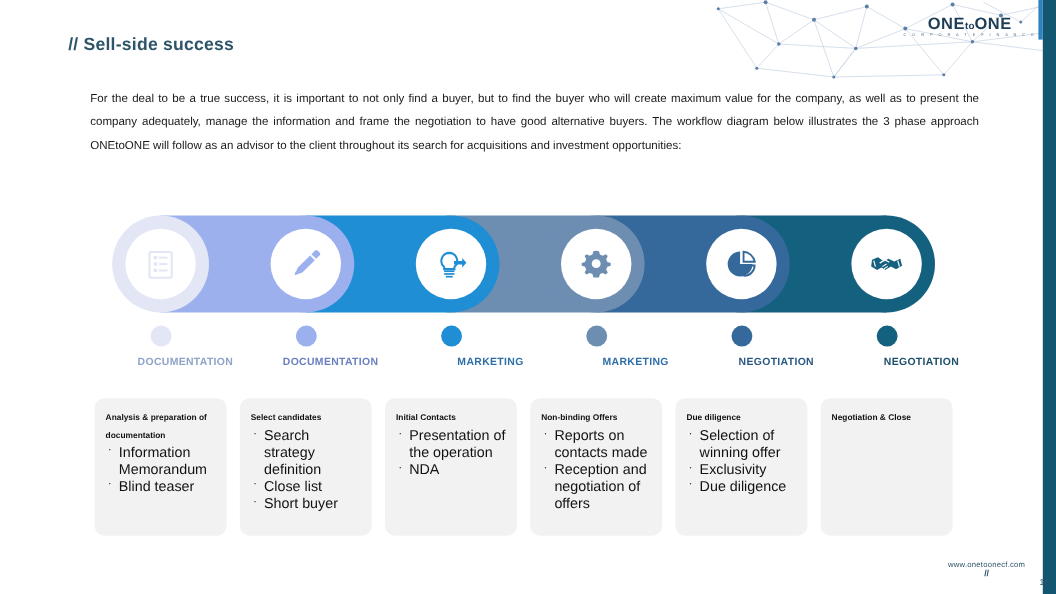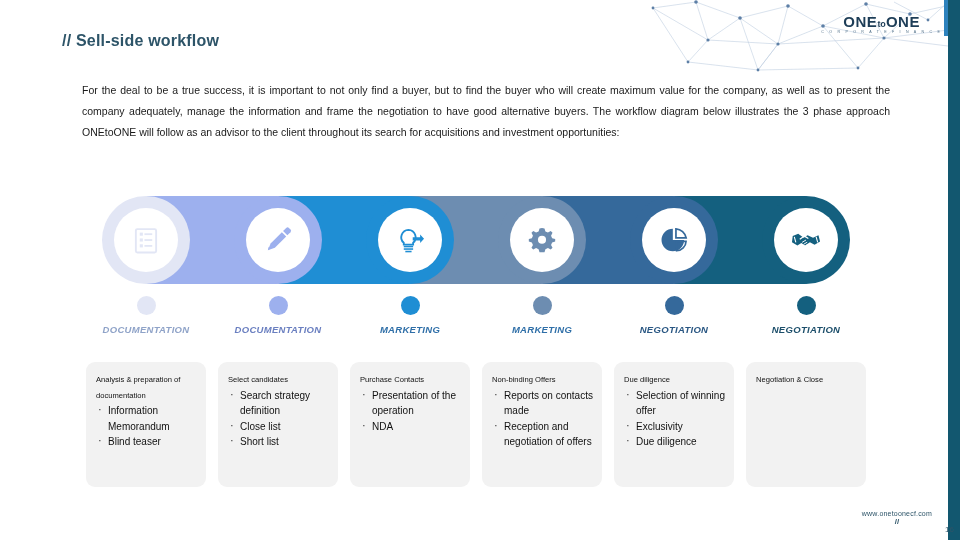--- a/index.html
+++ b/index.html
@@ -30,30 +30,30 @@
 
   
   .para{position:absolute;left:82px;top:80px;width:808px;font-size:10.5px;color:#1a1a1a;line-height:21px;text-align:justify;}
 
   
   .chain{position:absolute;left:84px;top:186px;width:792px;height:118px;}
   .chain svg{display:block;}
 
   
   .phases{position:absolute;left:84px;top:296px;width:792px;height:50px;}
-  .phase{position:absolute;width:132px;text-align:center;font-style:italic;}
+  .phase{position:absolute;width:132px;text-align:right;}
   .phase .dot{width:19px;height:19px;border-radius:50%;margin:0 auto;}
   .phase .plabel{margin-top:9px;font-size:9.5px;font-weight:bold;letter-spacing:.3px;}
 
   
   .boxes{position:absolute;left:84px;top:362px;width:792px;height:125px;}
   .box{position:absolute;top:0;width:120px;height:125px;background:#f2f2f2;border-radius:9px;padding:10px 8px 8px 10px;box-sizing:border-box;}
-  .box .bhead{font-size:7.6px;font-weight:normal;color:#111;line-height:15.5px;}
+  .box .bhead{font-size:7.6px;font-weight:bold;color:#111;line-height:15.5px;}
   .box ul{margin:0;padding:0;list-style:none;}
-  .box li{font-size:10px;color:#111;line-height:15.5px;padding-left:12px;position:relative;}
+  .box li{font-size:13px;color:#111;line-height:15.5px;padding-left:12px;position:relative;}
   .box li:before{content:"\00B7";position:absolute;left:2px;top:-1px;font-size:11px;color:#333;}
 
   
   .footer{position:absolute;right:28px;bottom:14px;text-align:center;}
   .footer .url{font-size:7px;color:#2d5468;letter-spacing:.2px;}
   .footer .slashes{font-size:8px;color:#2d5468;font-weight:bold;line-height:9px;}
   .pagenum{position:absolute;right:6px;bottom:6px;font-size:8px;color:#2d5468;}
 </style>
 </head>
 <body>
@@ -94,21 +94,21 @@
   </div>
 
   <div class="logo">
     <div class="logo-main"><span>ONE</span><span class="to">to</span><span>ONE</span></div>
     <div class="logo-sub">C O R P O R A T E   F I N A N C E</div>
   </div>
 
   <div class="right-bar"></div>
   <div class="right-bar-top"></div>
 
-  <div class="title">// Sell-side workflow</div>
+  <div class="title">// Sell-side success</div>
 
   <div class="para">For the deal to be a true success, it is important to not only find a buyer, but to find the buyer who will create maximum value for the company, as well as to present the company adequately, manage the information and frame the negotiation to have good alternative buyers. The workflow diagram below illustrates the 3 phase approach ONEtoONE will follow as an advisor to the client throughout its search for acquisitions and investment opportunities:</div>
 
   <div class="chain">
     <svg id="chain-svg" width="792" height="118" viewBox="0 0 792 118">
         <path d="M 62 10 C 96 10 160 10 194 10 C 168 40 168 68 194 98 C 160 98 96 98 62 98 C 88 68 88 40 62 10 Z" fill="#9db0ee"></path>
         <path d="M 194 10 C 228 10 292 10 326 10 C 300 40 300 68 326 98 C 292 98 228 98 194 98 C 220 68 220 40 194 10 Z" fill="#1f8ed4"></path>
         <path d="M 326 10 C 360 10 424 10 458 10 C 432 40 432 68 458 98 C 424 98 360 98 326 98 C 352 68 352 40 326 10 Z" fill="#6d8db1"></path>
         <path d="M 458 10 C 492 10 556 10 590 10 C 564 40 564 68 590 98 C 556 98 492 98 458 98 C 484 68 484 40 458 10 Z" fill="#35699b"></path>
         <path d="M 590 10 C 624 10 688 10 722 10 C 696 40 696 68 722 98 C 688 98 624 98 590 98 C 616 68 616 40 590 10 Z" fill="#14607f"></path>
@@ -197,25 +197,25 @@
         <ul>
           <li>Information Memorandum</li>
           <li>Blind teaser</li>
         </ul>
       </div>
       <div class="box" style="left: 134px;">
         <div class="bhead">Select candidates</div>
         <ul>
           <li>Search strategy definition</li>
           <li>Close list</li>
-          <li>Short list</li>
+          <li>Short buyer</li>
         </ul>
       </div>
       <div class="box" style="left: 266px;">
-        <div class="bhead">Purchase Contacts</div>
+        <div class="bhead">Initial Contacts</div>
         <ul>
           <li>Presentation of the operation</li>
           <li>NDA</li>
         </ul>
       </div>
       <div class="box" style="left: 398px;">
         <div class="bhead">Non-binding Offers</div>
         <ul>
           <li>Reports on contacts made</li>
           <li>Reception and negotiation of offers</li>

